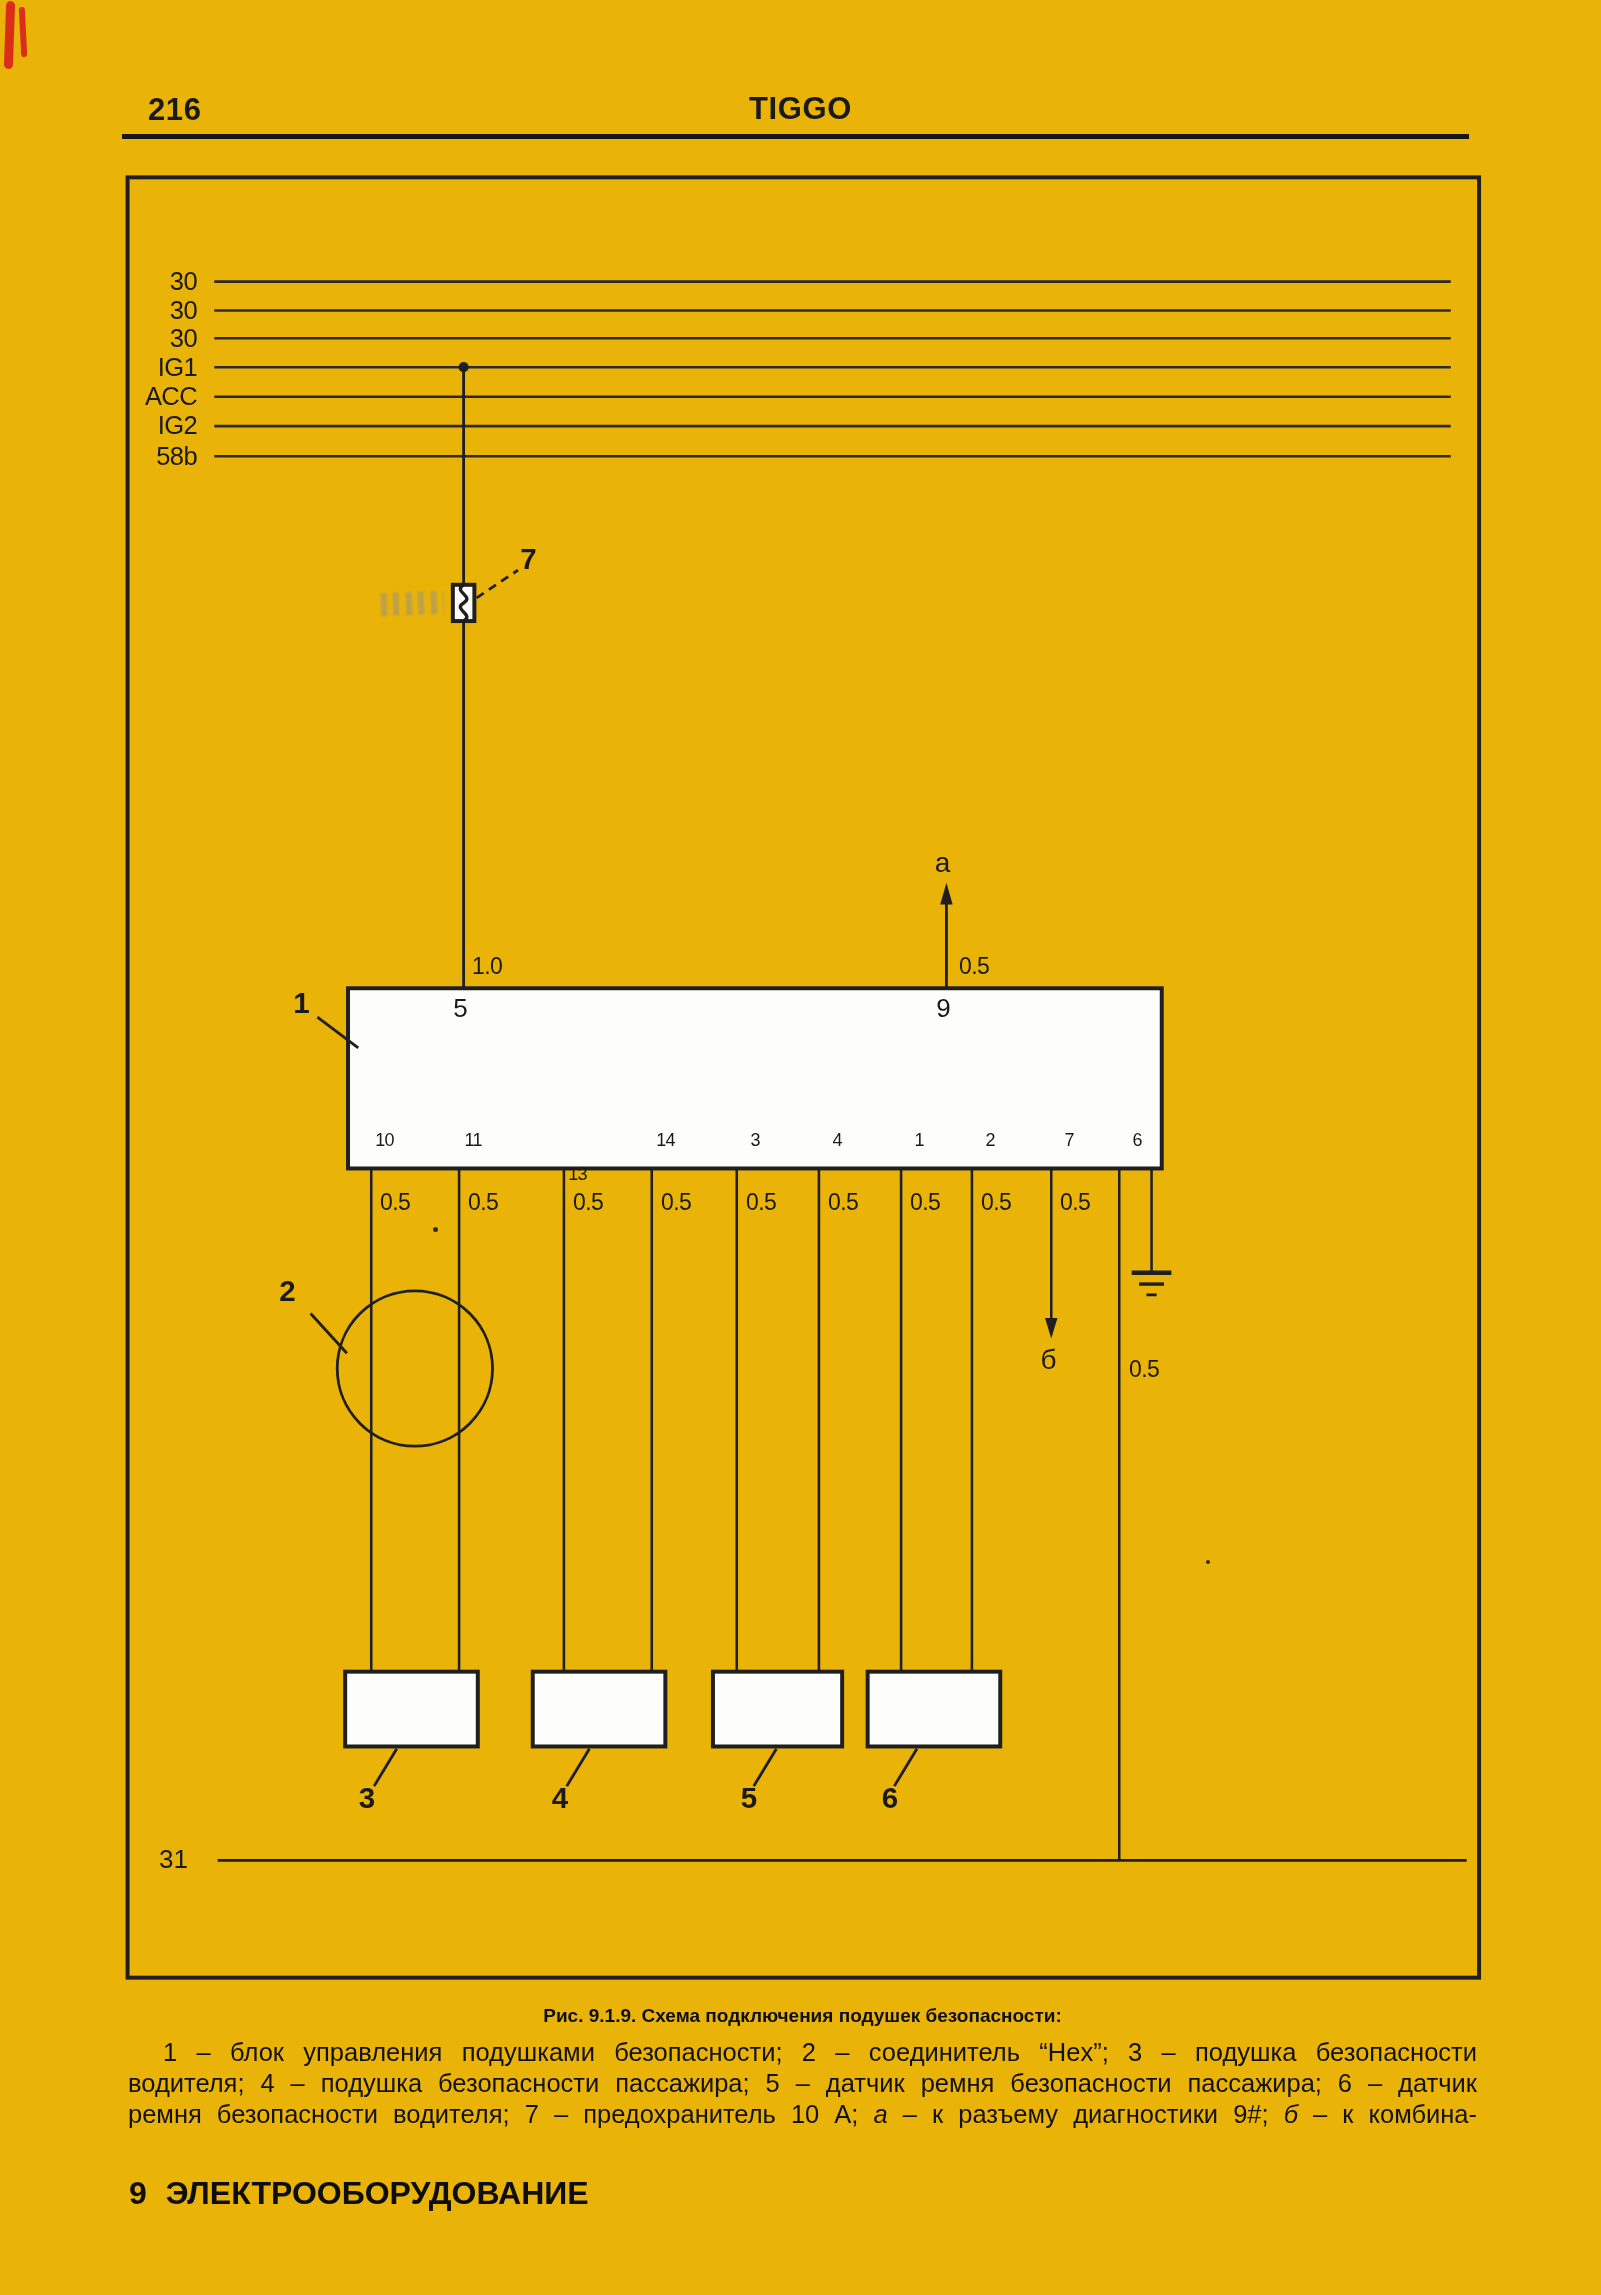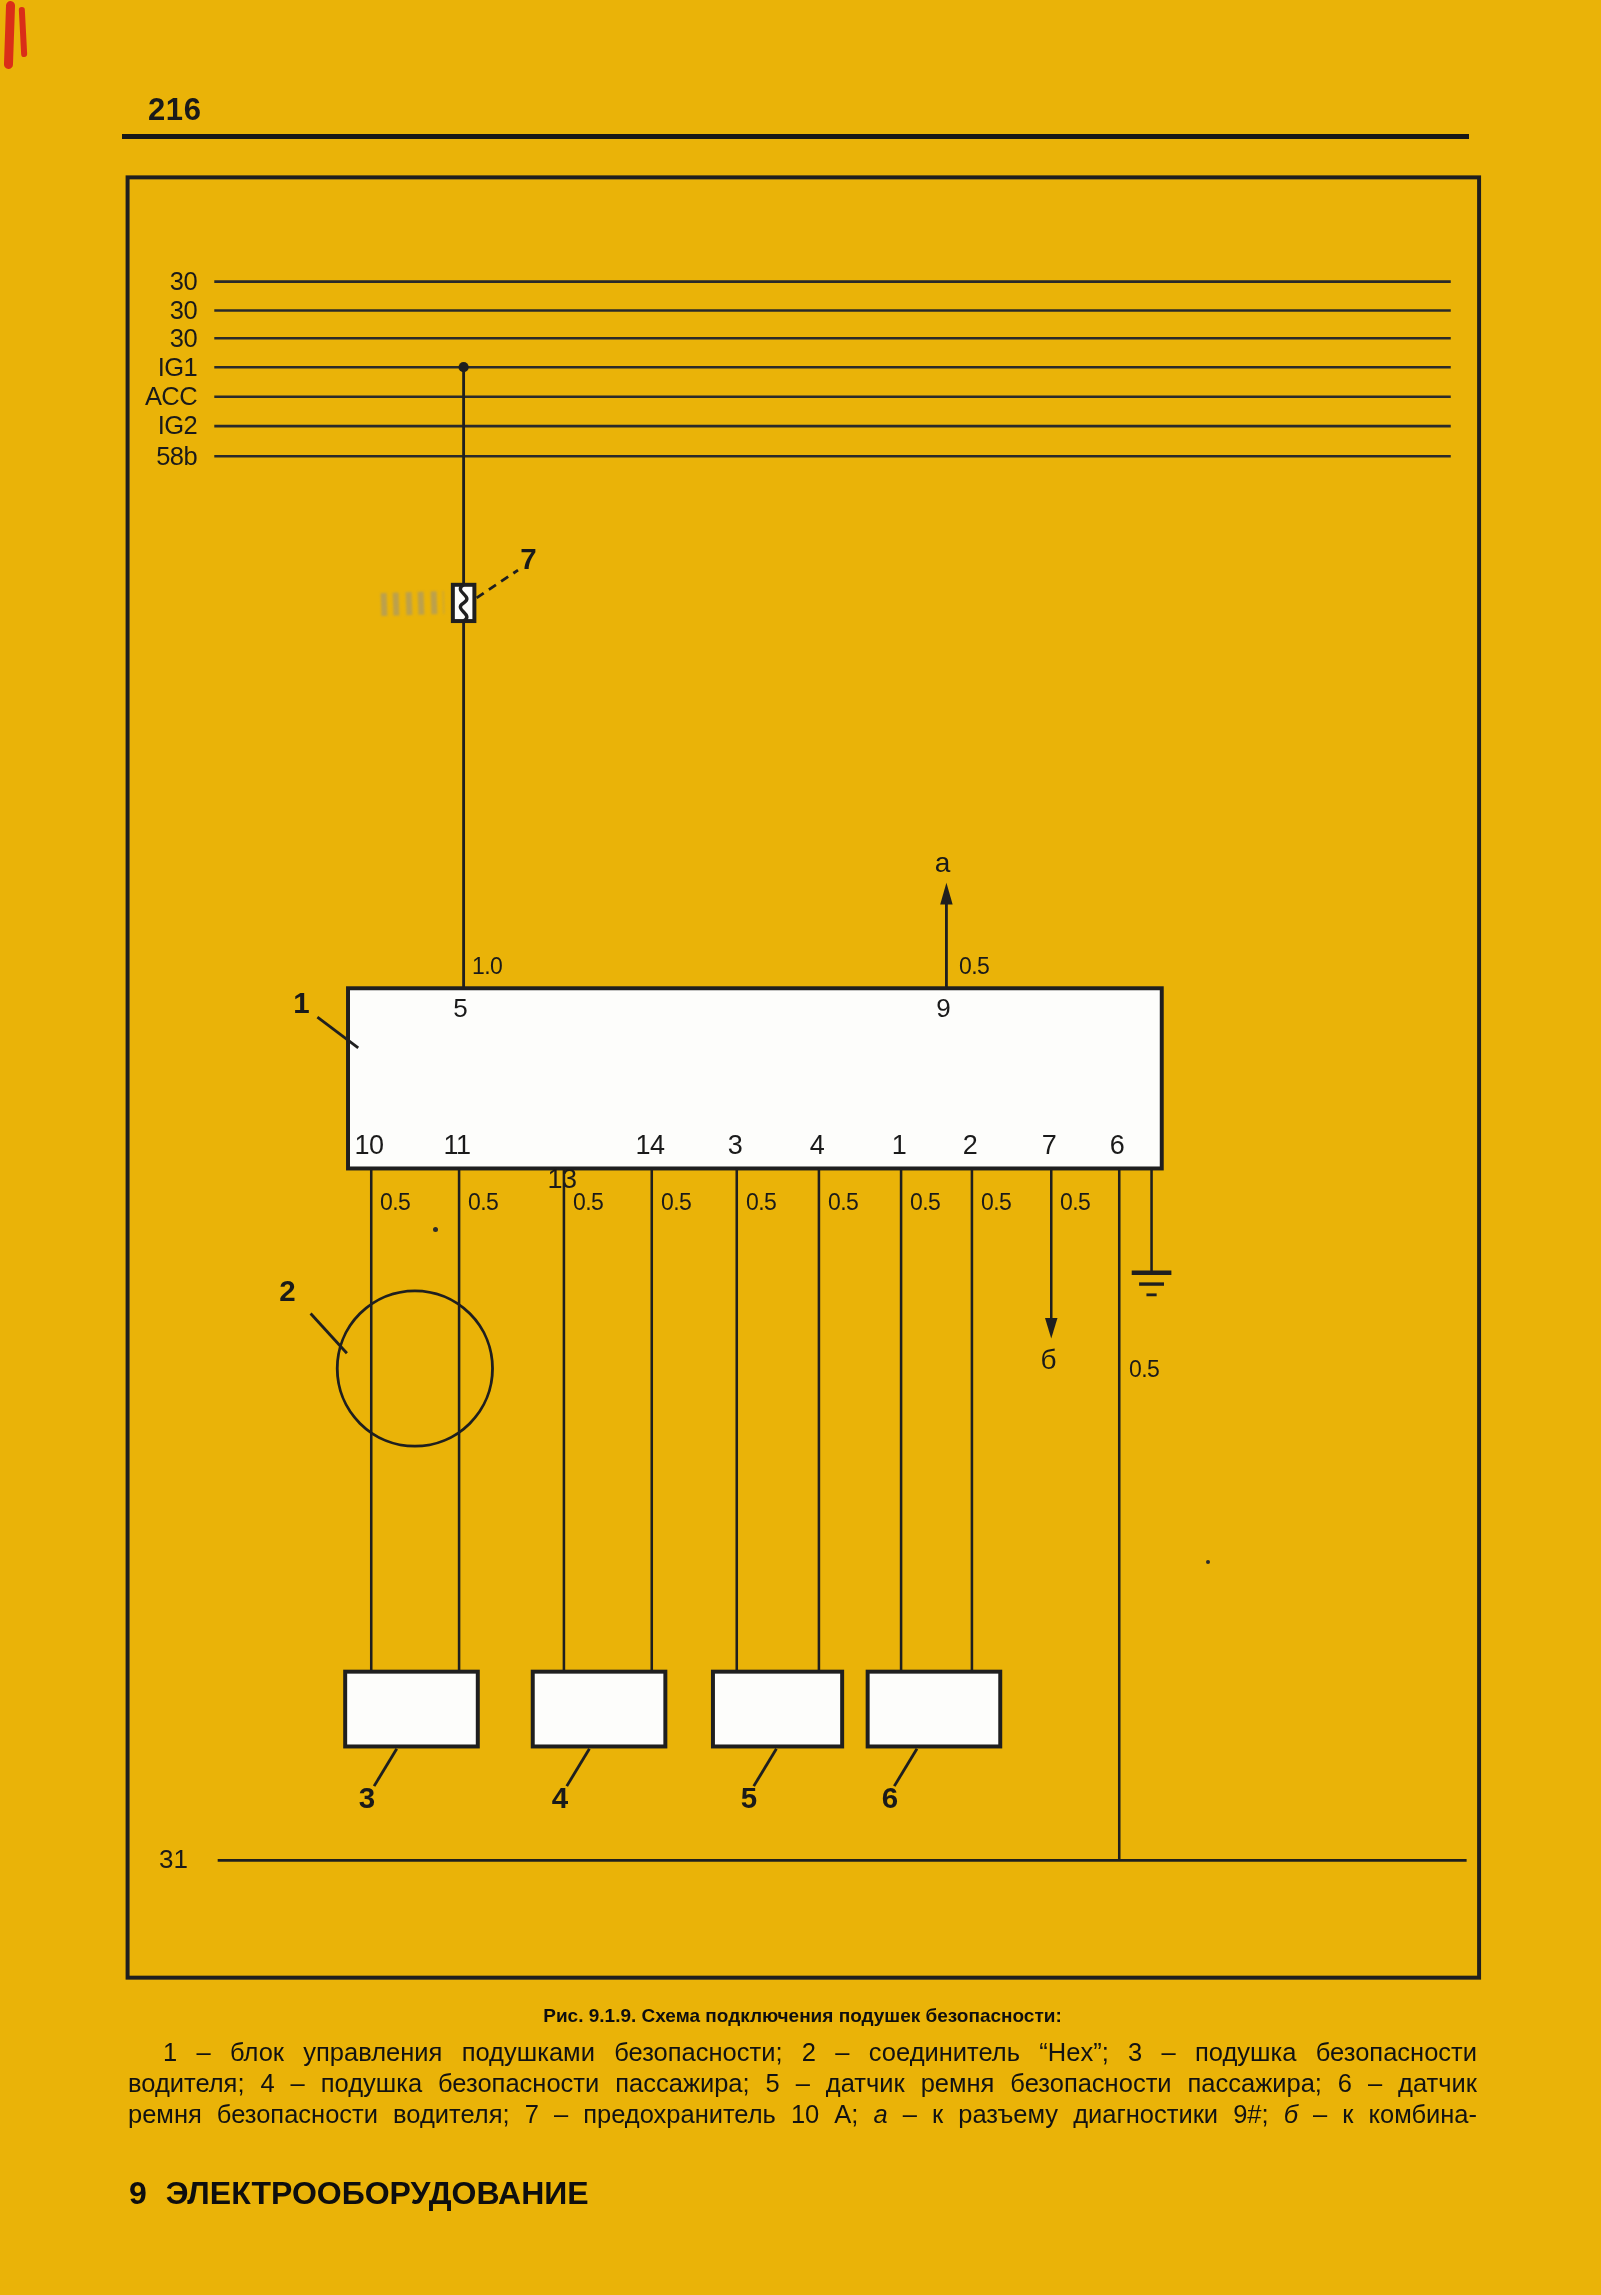--- a/index.html
+++ b/index.html
@@ -3,21 +3,21 @@
 <meta charset="utf-8">
 <style>
   html,body{margin:0;padding:0;background:#e8e8e8;}
   #page{position:relative;width:1601px;height:2295px;background:#eab308;overflow:hidden;
         font-family:"Liberation Sans",sans-serif;color:#161616;}
   #linework{position:absolute;left:0;top:0;}
   .txt{position:absolute;white-space:nowrap;color:#1a1a1a;}
   .hdr{font-size:31px;font-weight:bold;letter-spacing:0.6px;}
   .rule{position:absolute;left:122px;top:134px;width:1347px;height:5.1px;background:#171717;}
   .bus{left:85px;width:112px;text-align:right;font-size:25.5px;letter-spacing:-0.6px;}
-  .pin{width:50px;text-align:center;font-size:27px;top:1130px;letter-spacing:-0.6px;}
+  .pin{width:50px;text-align:right;font-size:18px;top:1130px;letter-spacing:-0.6px;}
   .gauge{font-size:23px;letter-spacing:-0.6px;top:1189px;}
   .co{font-size:29.5px;font-weight:bold;}
   .arrowlbl{font-size:28px;width:31px;text-align:center;}
   .boxlbl{top:1781px;width:40px;text-align:center;}
   .cap{left:128px;width:1349px;font-size:25.5px;line-height:29.5px;color:#121212;}
   .jst{text-align:justify;text-align-last:justify;}
   .cap i{font-style:italic;}
   .title{left:128px;width:1349px;text-align:center;font-size:19px;font-weight:bold;color:#0e0e0e;}
   .footer{left:129px;top:2175px;font-size:32px;font-weight:bold;color:#0e0e0e;}
   .footer .gap{display:inline-block;width:19px;}
@@ -29,20 +29,21 @@
 </style>
 </head>
 <body>
 
 <div id="page">
 
   <div class="redmark" style="left:4.5px;top:1.1px;width:9px;height:68px;transform:rotate(2deg);"></div>
   <div class="redmark" style="left:20.4px;top:6.8px;width:6.2px;height:50px;transform:rotate(-3deg);"></div>
 
   <div class="txt hdr" style="left:148px;top:92px;">216</div>
+  <div class="txt hdr" style="left:0;width:1601px;text-align:center;top:91px;">TIGGO</div>
   <div class="rule"></div>
 
   <svg id="linework" width="1601" height="2295" viewBox="0 0 2825 4050">
     <g fill="none" stroke="#1f1f1f">
 
       <rect x="225" y="313" width="2385" height="3177" stroke-width="7"></rect>
 
       <g stroke-width="4.5" stroke="#2a2a2a">
         <path d="M378 497 H2560"></path>
           <path d="M378 548 H2560"></path>

